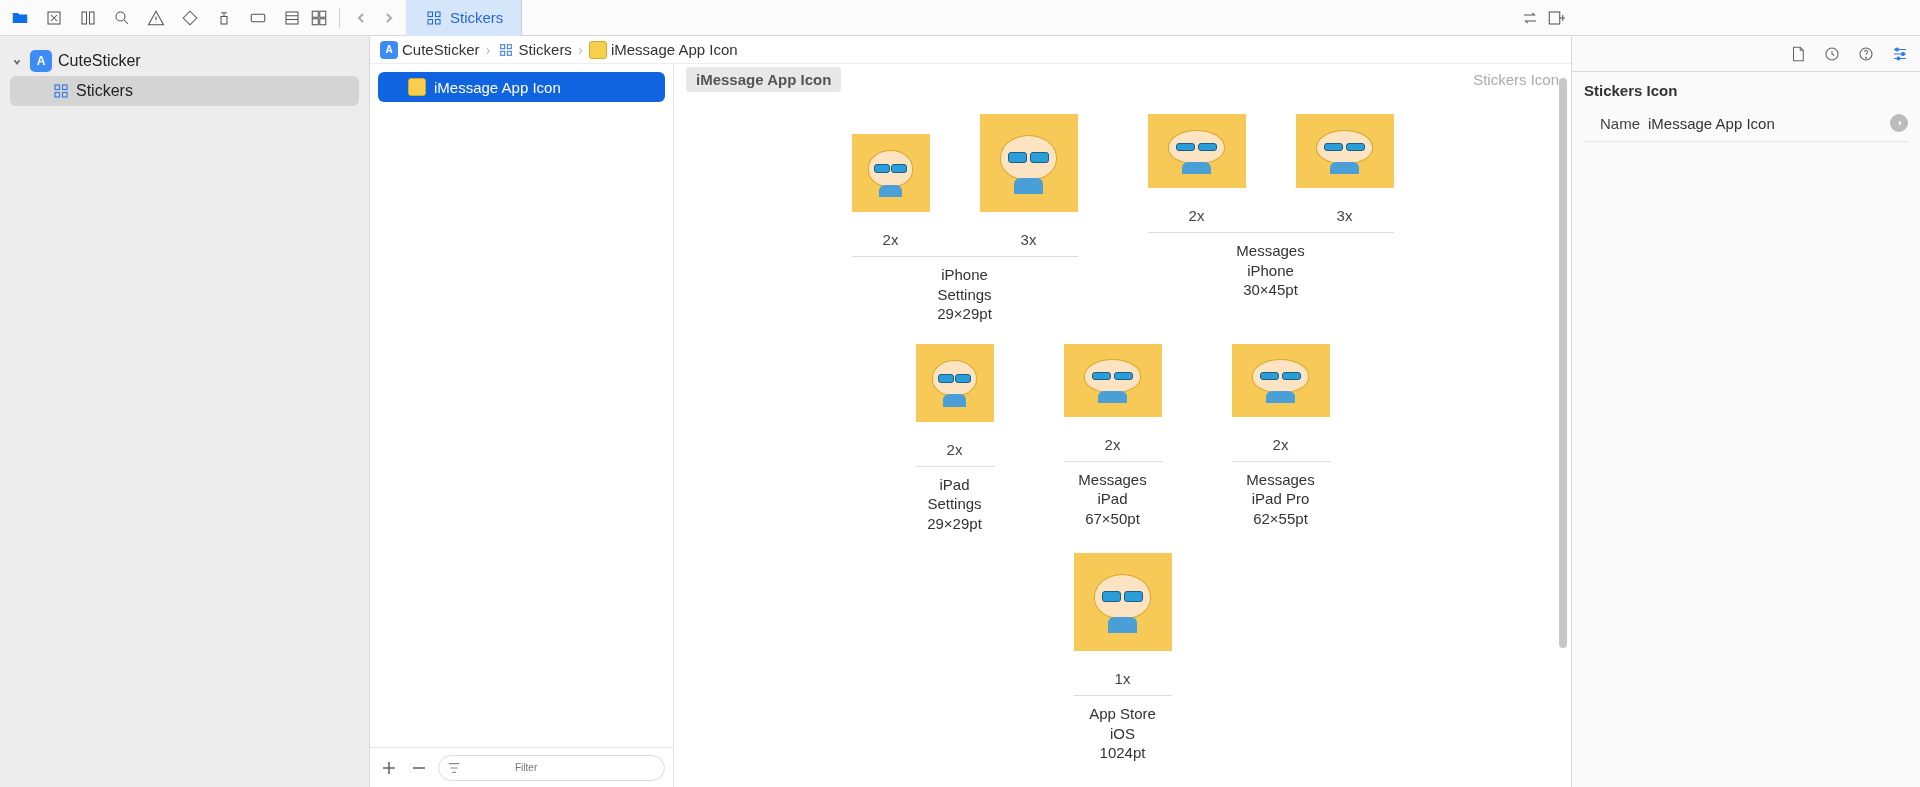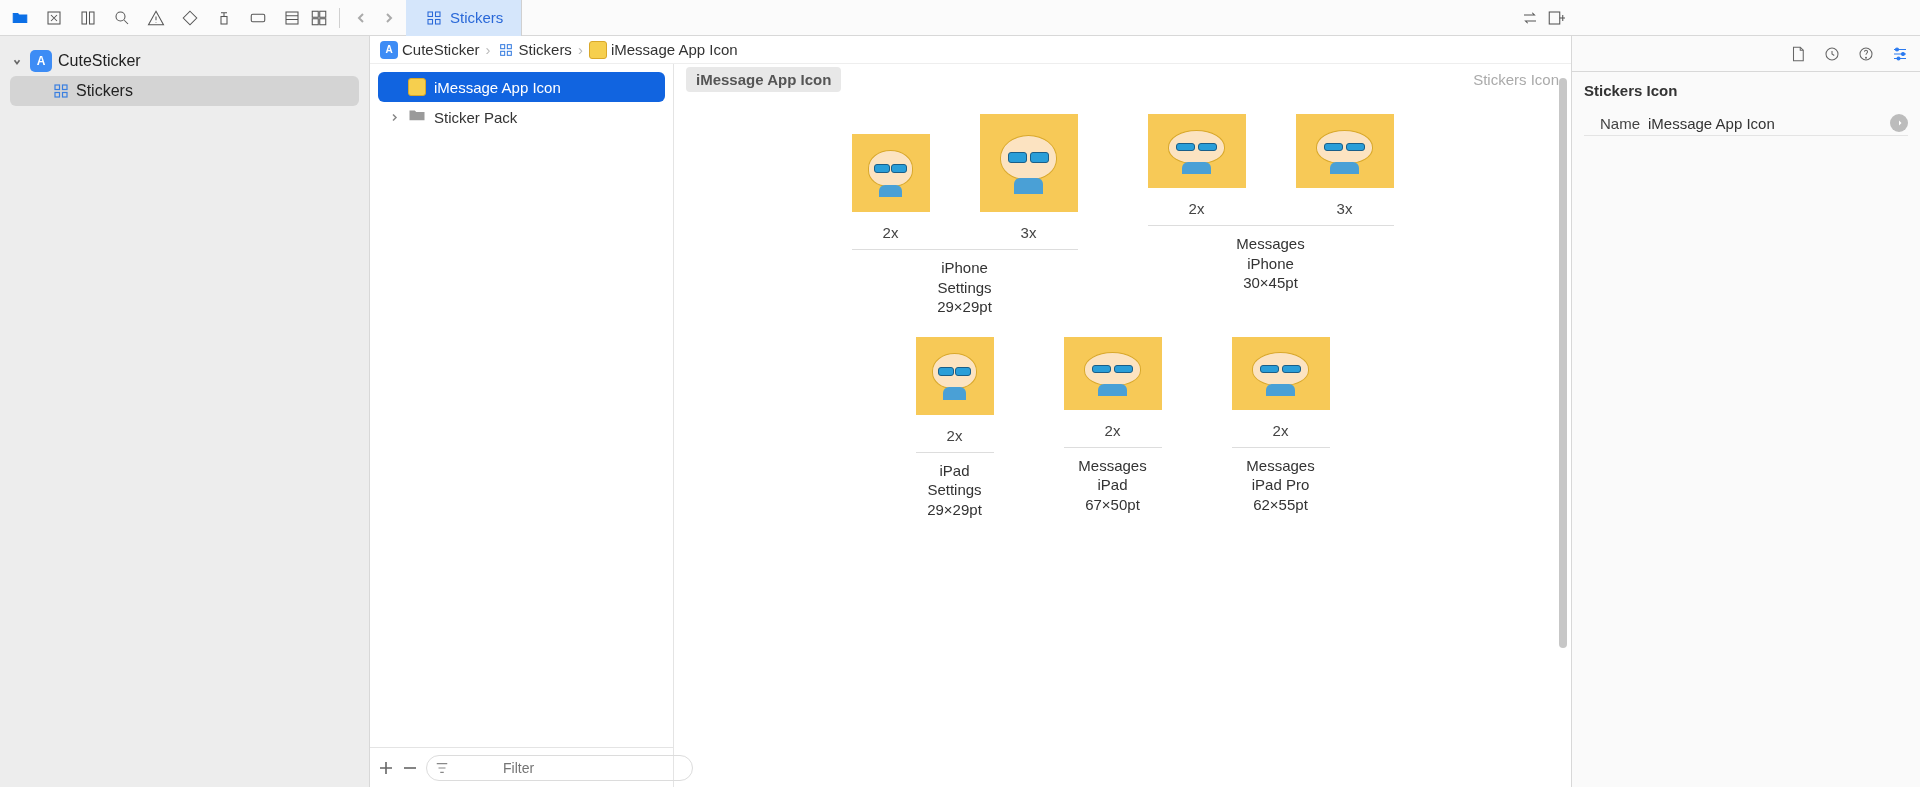--- a/index.html
+++ b/index.html
@@ -55,56 +55,56 @@
   .asset-row{height:30px;display:flex;align-items:center;gap:8px;padding:0 10px;border-radius:6px;font-size:15px;}
   .asset-row.sel{background:#1164e0;color:#fff;}
   .asset-row .disc{width:12px;display:flex;justify-content:center;}
   .asset-row .disc svg{width:9px;height:9px;stroke:#888;fill:none;stroke-width:2;}
   .asset-ic{width:18px;height:18px;border-radius:3px;}
   .asset-ic.yellow{background:#f6cf4e;border:1px solid #d9a82a;}
   .asset-ic.folder svg{width:18px;height:14px;fill:#9a9a9a;}
   .asset-bottom{height:40px;border-top:1px solid #e4e4e4;display:flex;align-items:center;gap:8px;padding:0 8px;}
   .asset-bottom .btn{width:22px;height:22px;display:flex;align-items:center;justify-content:center;color:#666;}
   .asset-bottom .filter{flex:1;height:26px;border:1px solid #dcdcdc;border-radius:13px;display:flex;align-items:center;padding:0 8px;gap:6px;}
-  .asset-bottom .filter input{border:none;outline:none;flex:1;font-size:14px;background:transparent;color:#4c1d95;margin-left:48px;}
+  .asset-bottom .filter input{border:none;outline:none;flex:1;font-size:10px;background:transparent;color:#4c1d95;margin-left:48px;}
   .asset-bottom .filter svg{width:14px;height:14px;stroke:#888;fill:none;}
   
   
   .canvas{flex:1;overflow:auto;padding:0px 12px 20px 12px;position:relative;}
   .canvas-scroll{position:absolute;top:14px;right:4px;width:8px;height:570px;background:#c7c7c7;border-radius:4px;}
   .canvas-header{display:flex;align-items:center;height:30px;}
   .canvas-header .title{background:#e8e8e8;padding:4px 10px;border-radius:4px;font-weight:600;color:#555;}
   .canvas-header .spacer{flex:1;}
   .canvas-header .subtitle{color:#aaa;}
   
   .group-row{display:flex;justify-content:center;gap:70px;margin-top:20px;}
   .icon-group{display:flex;flex-direction:column;align-items:center;}
   .slots{display:flex;gap:50px;align-items:flex-end;}
-  .slot{display:flex;flex-direction:column;align-items:center;gap:12px;}
+  .slot{display:flex;flex-direction:column;align-items:center;gap:19px;}
   .slot .thumb{background:#f7c957;display:flex;align-items:center;justify-content:center;position:relative;}
   .slot .scale{font-size:15px;color:#444;}
   .divider{width:100%;height:1px;background:#ddd;margin:8px 0 4px 0;}
   .group-label{text-align:center;color:#333;line-height:1.3;margin-top:4px;}
   
   
   .face{width:58%;height:58%;position:relative;}
   .face .head{width:100%;height:80%;background:#fce3c1;border-radius:50% 50% 45% 45%;position:relative;border:1px solid #d9a82a;}
   .face .glasses{position:absolute;top:38%;left:12%;width:76%;height:26%;display:flex;gap:6%;}
   .face .glasses div{flex:1;background:#2a9ed8;border-radius:3px;border:1px solid #1a5e88;}
   .face .body{position:absolute;bottom:-4%;left:24%;width:52%;height:28%;background:#4aa0d6;border-radius:6px 6px 0 0;}
   
   
   .inspector{width:348px;background:#fafafa;display:flex;flex-direction:column;}
   .insp-top{height:36px;border-bottom:1px solid #d8d8d8;display:flex;align-items:center;justify-content:flex-end;gap:14px;padding:0 10px;}
   .insp-top .ic{width:20px;height:20px;display:flex;align-items:center;justify-content:center;color:#666;}
   .insp-top .ic svg{width:18px;height:18px;stroke:#666;fill:none;stroke-width:1.4;}
   .insp-top .ic.active svg{stroke:#2a7af0;}
   .insp-body{padding:10px 12px;}
   .insp-title{font-weight:600;margin-bottom:12px;}
-  .insp-row{display:flex;align-items:center;gap:8px;border-bottom:1px solid #e4e4e4;padding-bottom:0;}
+  .insp-row{display:flex;align-items:center;gap:8px;border-bottom:1px solid #e4e4e4;padding-bottom:6px;}
   .insp-row label{width:56px;text-align:right;color:#444;}
   .insp-row .field{flex:1;height:24px;display:flex;align-items:center;font-size:15px;color:#333;}
   .insp-row .go{width:18px;height:18px;border-radius:50%;background:#bcbcbc;display:flex;align-items:center;justify-content:center;}
   .insp-row .go svg{width:10px;height:10px;fill:#fff;stroke:none;}
 </style>
 </head>
 <body>
 
 <div class="toolbar">
   <div class="toolbar-left">
@@ -258,31 +258,20 @@
     </div>
 
     <div class="editor-body">
 
       <div class="asset-list">
         <div class="asset-items">
           <div class="asset-row sel">
             <span class="disc"></span>
             <span class="asset-ic yellow"></span>
             <span>iMessage App Icon</span>
-          </div>
-          <div class="asset-row">
-            <span class="disc">
-                <svg viewBox="0 0 12 12">
-                  <path d="M4 2l4 4-4 4"></path>
-                </svg>
-              </span>
-            <span class="asset-ic folder"><svg viewBox="0 0 24 18">
-                  <path d="M2 3h7l2 2h11v11H2z"></path>
-                </svg></span>
-            <span>Sticker Pack</span>
           </div>
         </div>
         <div class="asset-bottom">
           <span class="btn">
               <svg width="16" height="16" viewBox="0 0 16 16">
                 <path d="M8 2v12M2 8h12" stroke="#666" stroke-width="1.6"></path>
               </svg>
             </span>
           <span class="btn">
               <svg width="16" height="16" viewBox="0 0 16 16">
@@ -451,20 +440,46 @@
                   </div>
                 </div>
                 <div class="divider"></div>
                 <div class="group-label">
                   <div>Messages</div>
                   <div>iPad Pro</div>
                   <div>62×55pt</div>
                 </div>
               </div>
             </div>
+            <div class="group-row">
+              <div class="icon-group">
+                <div class="slots">
+                  <div class="slot">
+                    <div class="thumb" style="width: 98px; height: 98px;">
+                      <div class="face">
+                        <div class="head">
+                          <div class="glasses">
+                            <div></div>
+                            <div></div>
+                          </div>
+                        </div>
+                        <div class="body"></div>
+                      </div>
+                    </div>
+                    <div class="scale">1x</div>
+                  </div>
+                </div>
+                <div class="divider"></div>
+                <div class="group-label">
+                  <div>App Store</div>
+                  <div>iOS</div>
+                  <div>1024pt</div>
+                </div>
+              </div>
+            </div>
           </div>
       </div>
     </div>
   </div>
 
   <div class="inspector">
     <div class="insp-top">
       <span class="ic">
           <svg viewBox="0 0 24 24">
             <path d="M6 3h9l4 4v14H6z"></path>

